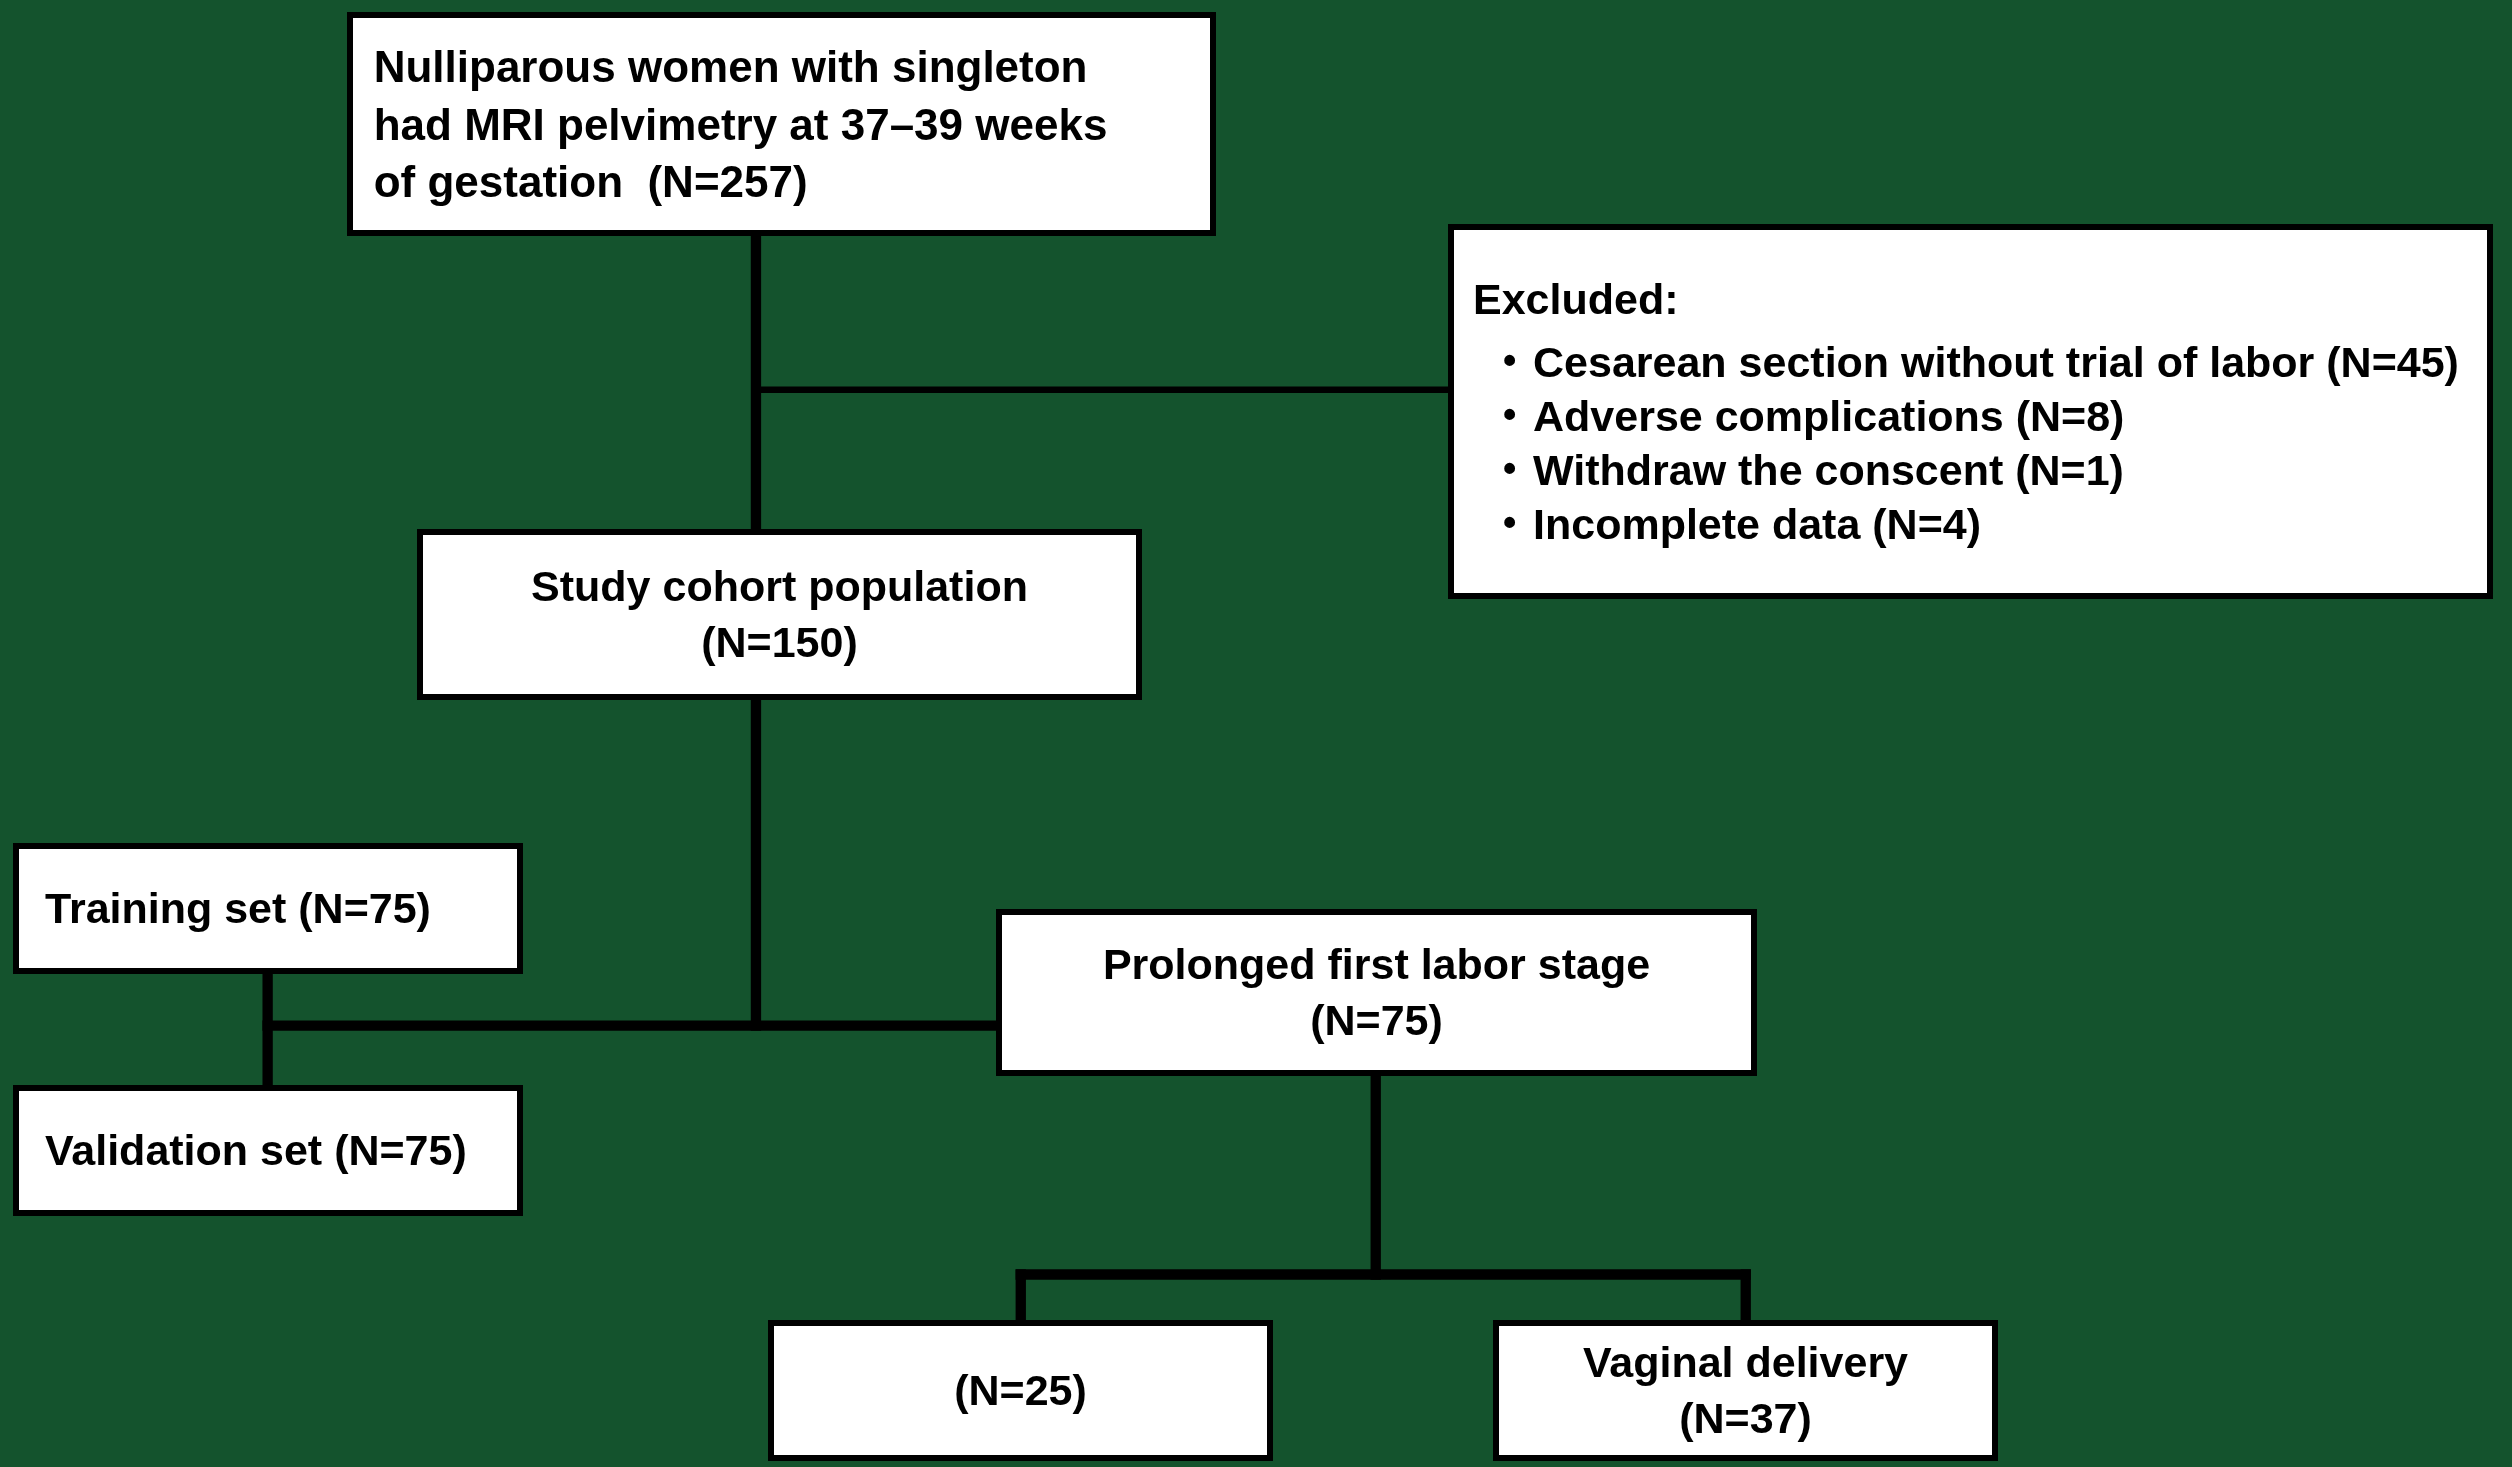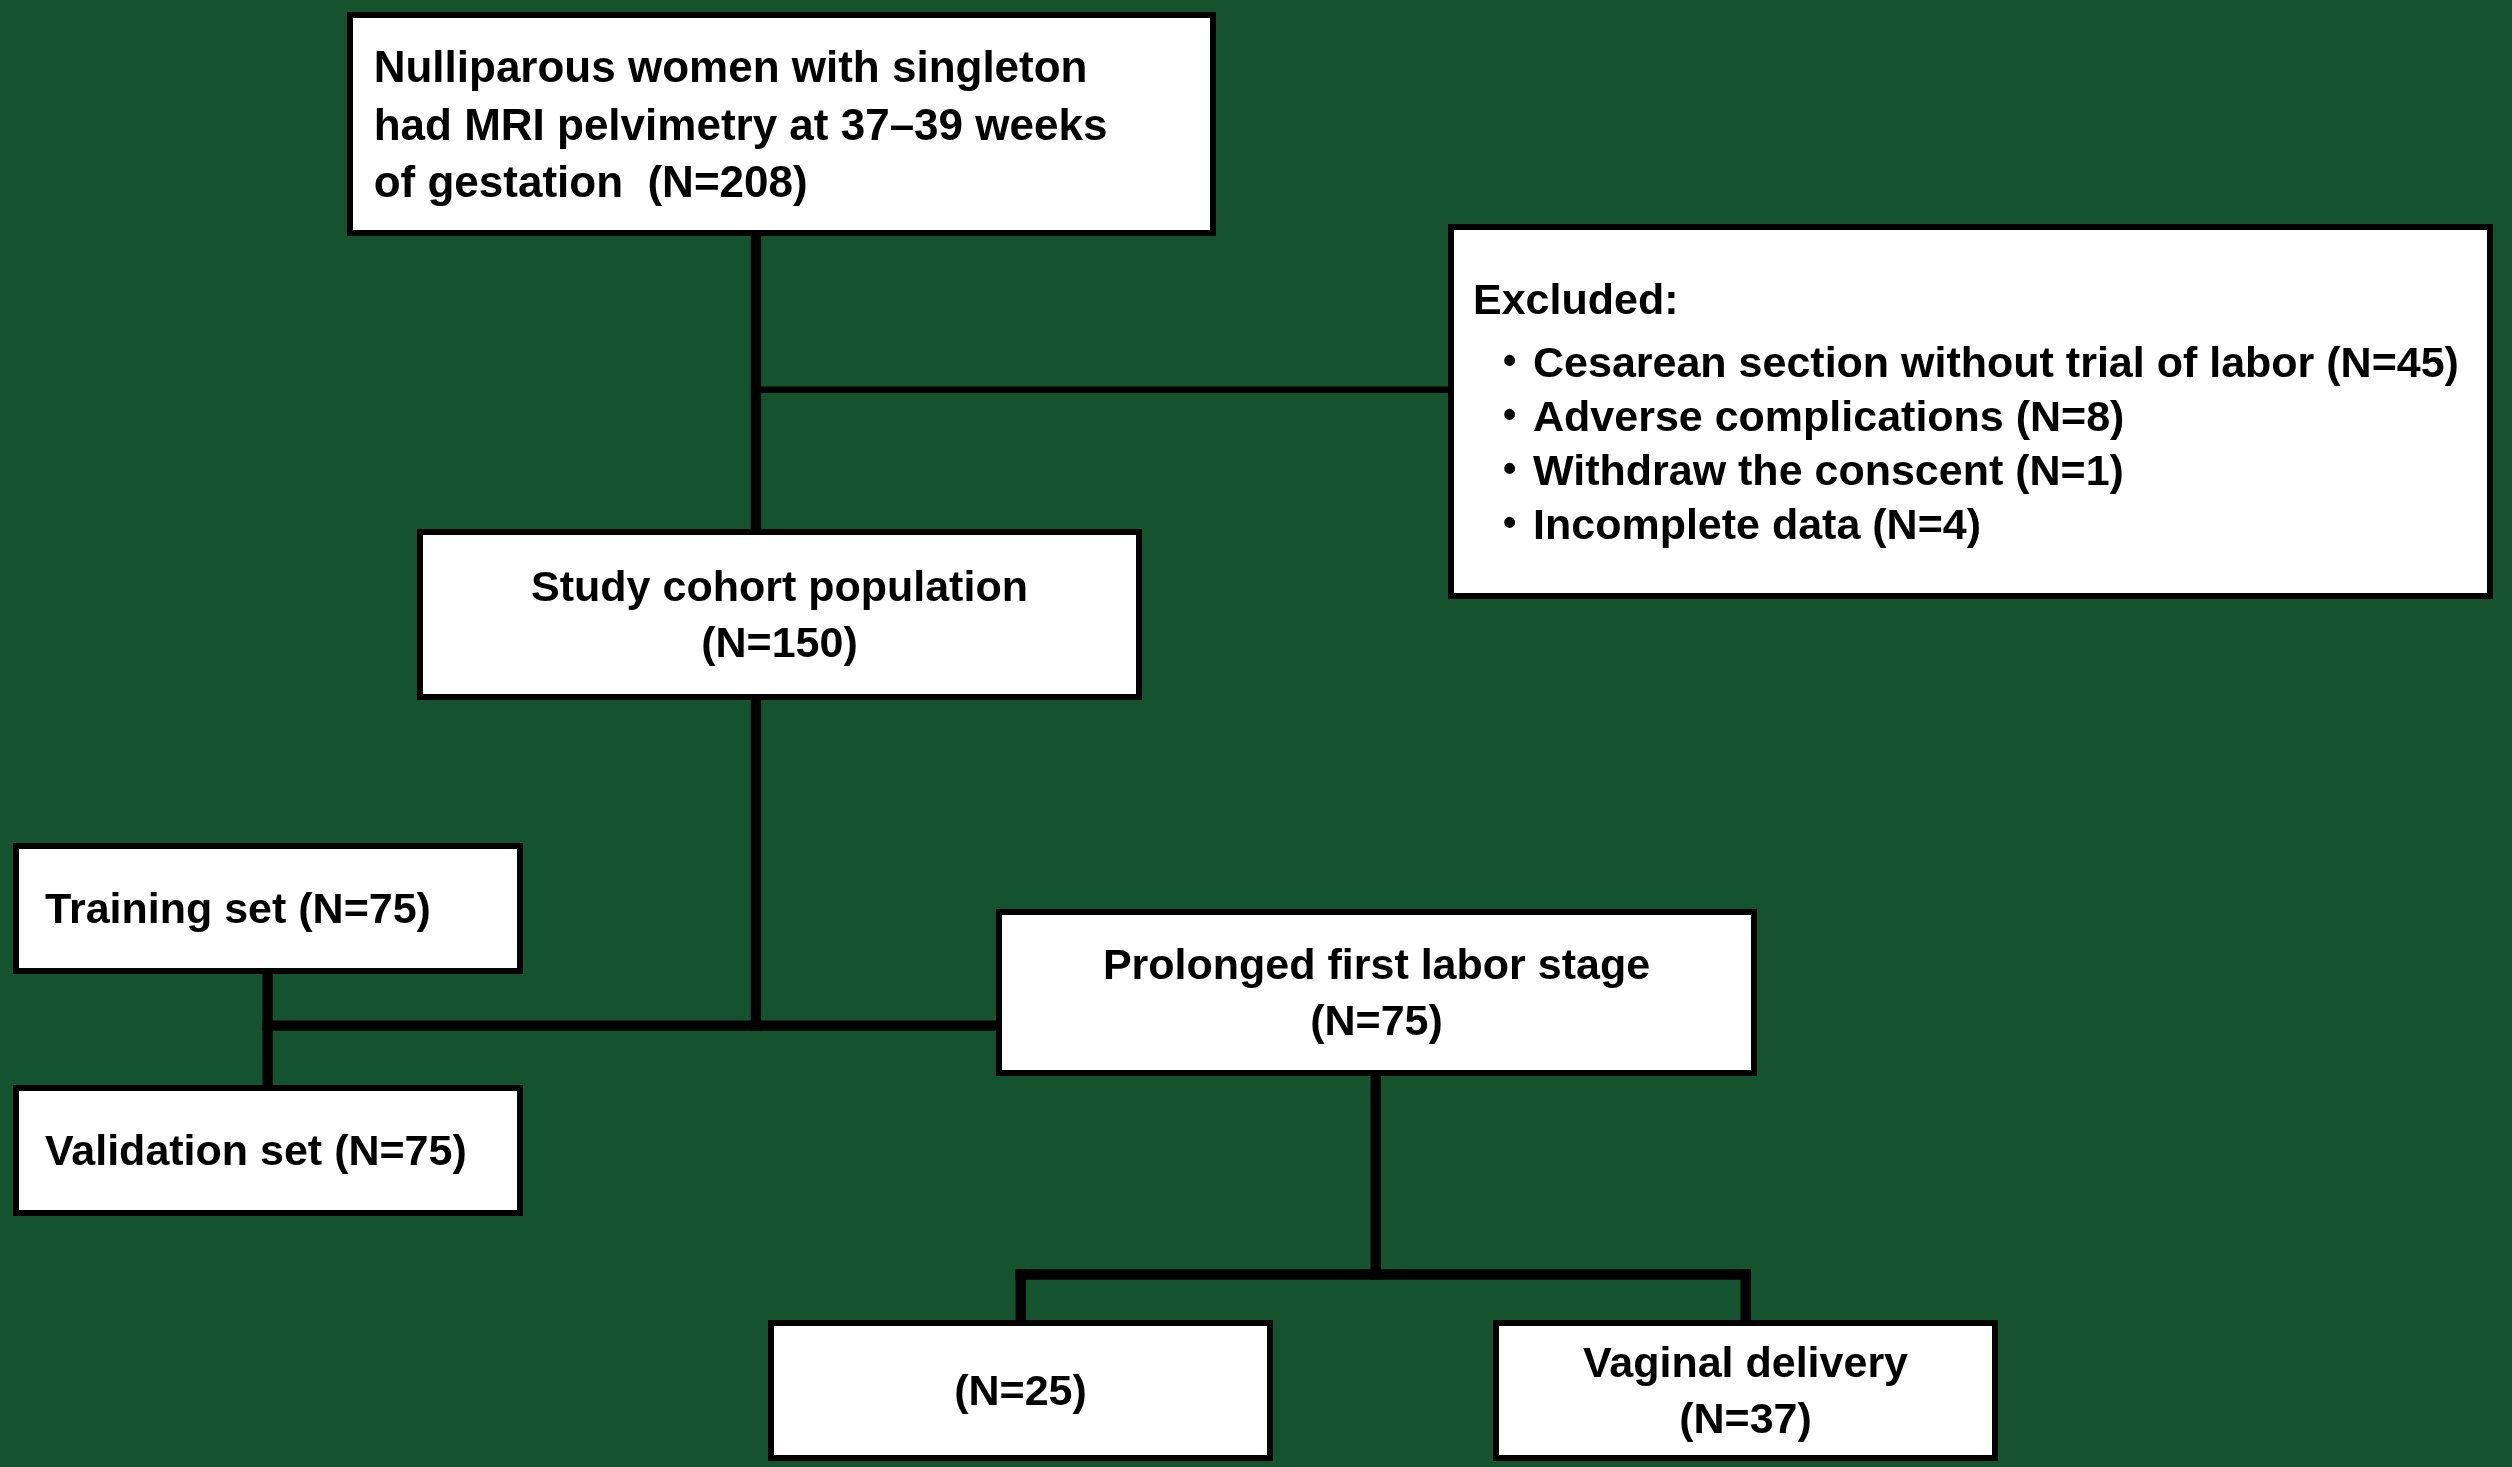--- a/index.html
+++ b/index.html
@@ -123,21 +123,21 @@
       <path d="M1087,1357 L1087,1405" stroke-width="11"></path>
 
       <path d="M1859,1357 L1859,1405" stroke-width="11"></path>
 
     </g>
   </svg>
 
   <div id="node-enrolled" class="node left">
     <span class="line">Nulliparous women with singleton</span>
     <span class="line">had MRI pelvimetry at 37–39 weeks</span>
-    <span class="line">of gestation  (N=208)</span>
+    <span class="line">of gestation  (N=257)</span>
   </div>
 
   <div id="node-excluded" class="node left">
     <span class="line exc-title">Excluded:</span>
     <ul>
       <li>
         <span class="bul">•</span>
         <span>Cesarean section without trial of labor (N=45)</span>
       </li>
       <li>

